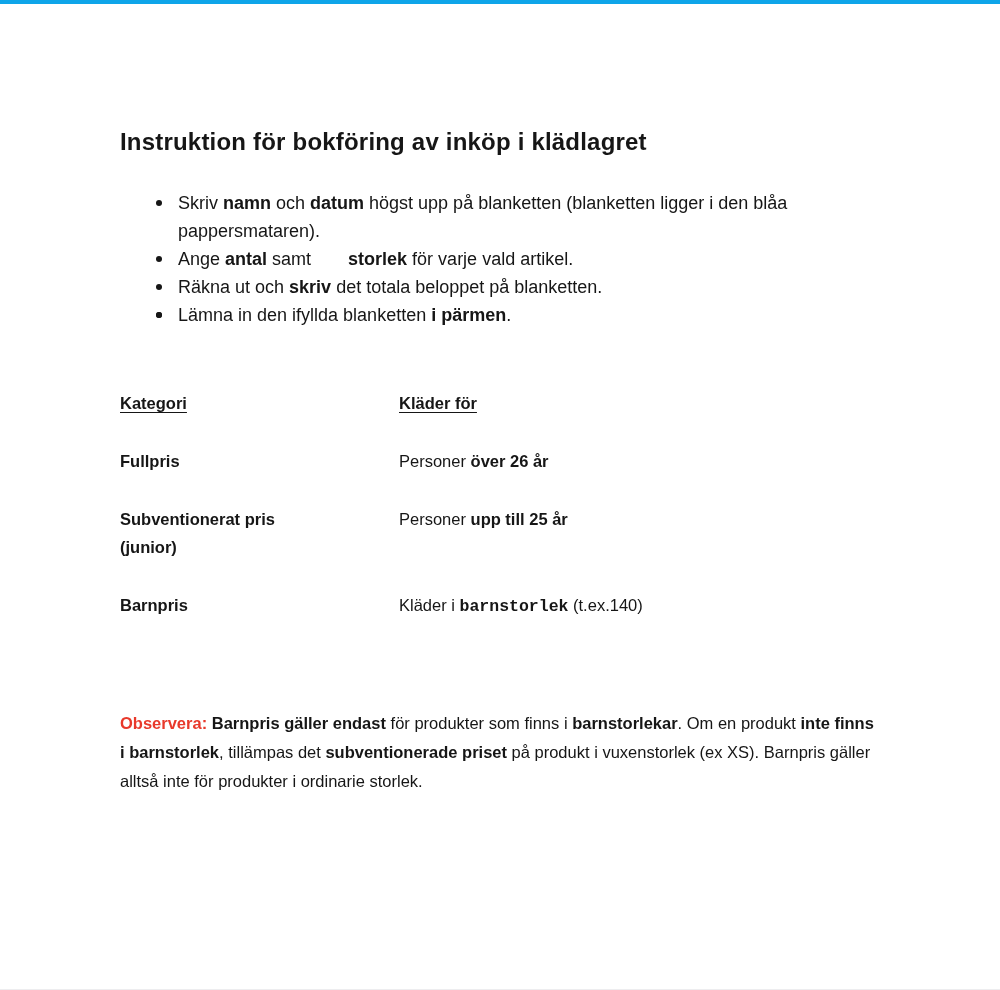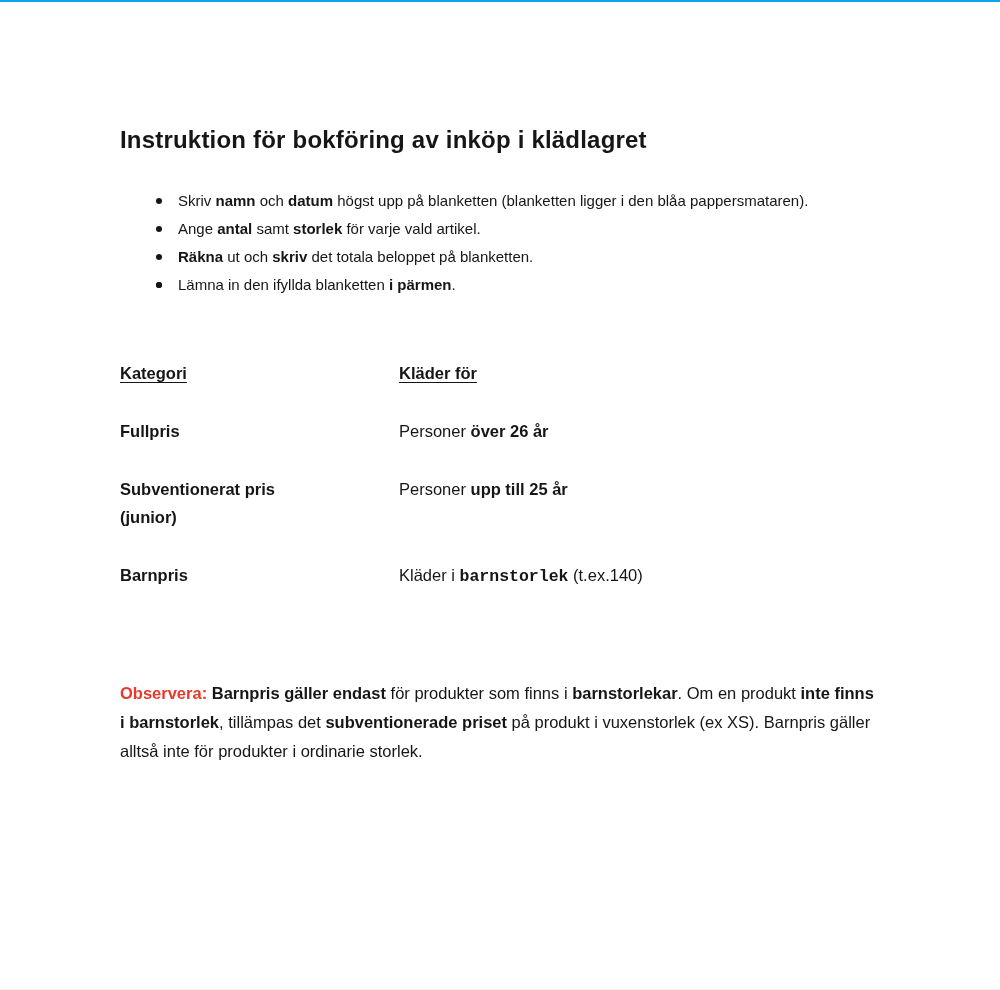--- a/index.html
+++ b/index.html
@@ -8,41 +8,41 @@
     width: 1000px; height: 990px;
     font-family: "Liberation Sans", sans-serif;
     color: #161616;
     position: relative;
     overflow: hidden;
   }
   .page {
     position: absolute; inset: 0;
     background: #ffffff;
     padding: 124px 118px 0 120px;
-    border-top: 2px solid #0ea5e9;
+    border-top: 4px solid #0ea5e9;
     border-bottom: 1px solid #ededef;
   }
   .doc-title {
     font-size: 24px;
     font-weight: 700;
     line-height: 28px;
     letter-spacing: 0.2px;
     margin-bottom: 33px;
   }
   .intro {
     font-size: 16.5px;
     line-height: 28px;
     max-width: 762px;
     margin-bottom: 62px;
   }
   ul.instructions { list-style: none; }
   ul.instructions li {
     position: relative;
     padding-left: 58px;
-    font-size: 15px;
+    font-size: 18px;
     line-height: 28px;
     max-width: 758px;
   }
   ul.instructions li .bullet-dot {
     position: absolute;
     left: 36px; top: 11px;
     width: 6px; height: 6px;
     background: #161616;
     border-radius: 50%;
   }
@@ -74,24 +74,24 @@
 <div class="page">
 
   <h1 class="doc-title">Instruktion för bokföring av inköp i klädlagret</h1>
 
 
   <ul class="instructions">
     <li>
       <span class="bullet-dot"></span><span><span>Skriv </span><span style="font-weight: 700;">namn</span><span> och </span><span style="font-weight: 700;">datum</span><span> högst upp på blanketten (blanketten ligger i den blåa pappersmataren).</span></span>
     </li>
     <li>
-      <span class="bullet-dot"></span><span><span>Ange </span><span style="font-weight: 700;">antal</span><span> samt </span><span style="font-weight: 700;">storlek</span><span> för varje vald artikel.</span></span>
+      <span class="bullet-dot"></span><span><span>Ange </span><span style="font-weight: 700;">antal</span><span> samt </span><span style="font-weight: 700; margin-left: 32px;">storlek</span><span> för varje vald artikel.</span></span>
     </li>
     <li>
-      <span class="bullet-dot"></span><span><span style="font-weight: 700; text-align: right;">Räkna</span><span> ut och </span><span style="font-weight: 700;">skriv</span><span> det totala beloppet på blanketten.</span></span>
+      <span class="bullet-dot"></span><span><span style="font-weight: 400; text-align: right;">Räkna</span><span> ut och </span><span style="font-weight: 700;">skriv</span><span> det totala beloppet på blanketten.</span></span>
     </li>
     <li>
       <span class="bullet-dot"></span>
     </li>
     <li>
       <span class="bullet-dot"></span><span><span>Lämna in den ifyllda blanketten </span><span style="font-weight: 700;">i pärmen</span><span>.</span></span>
     </li>
   </ul>
 
   <div class="price-table">

